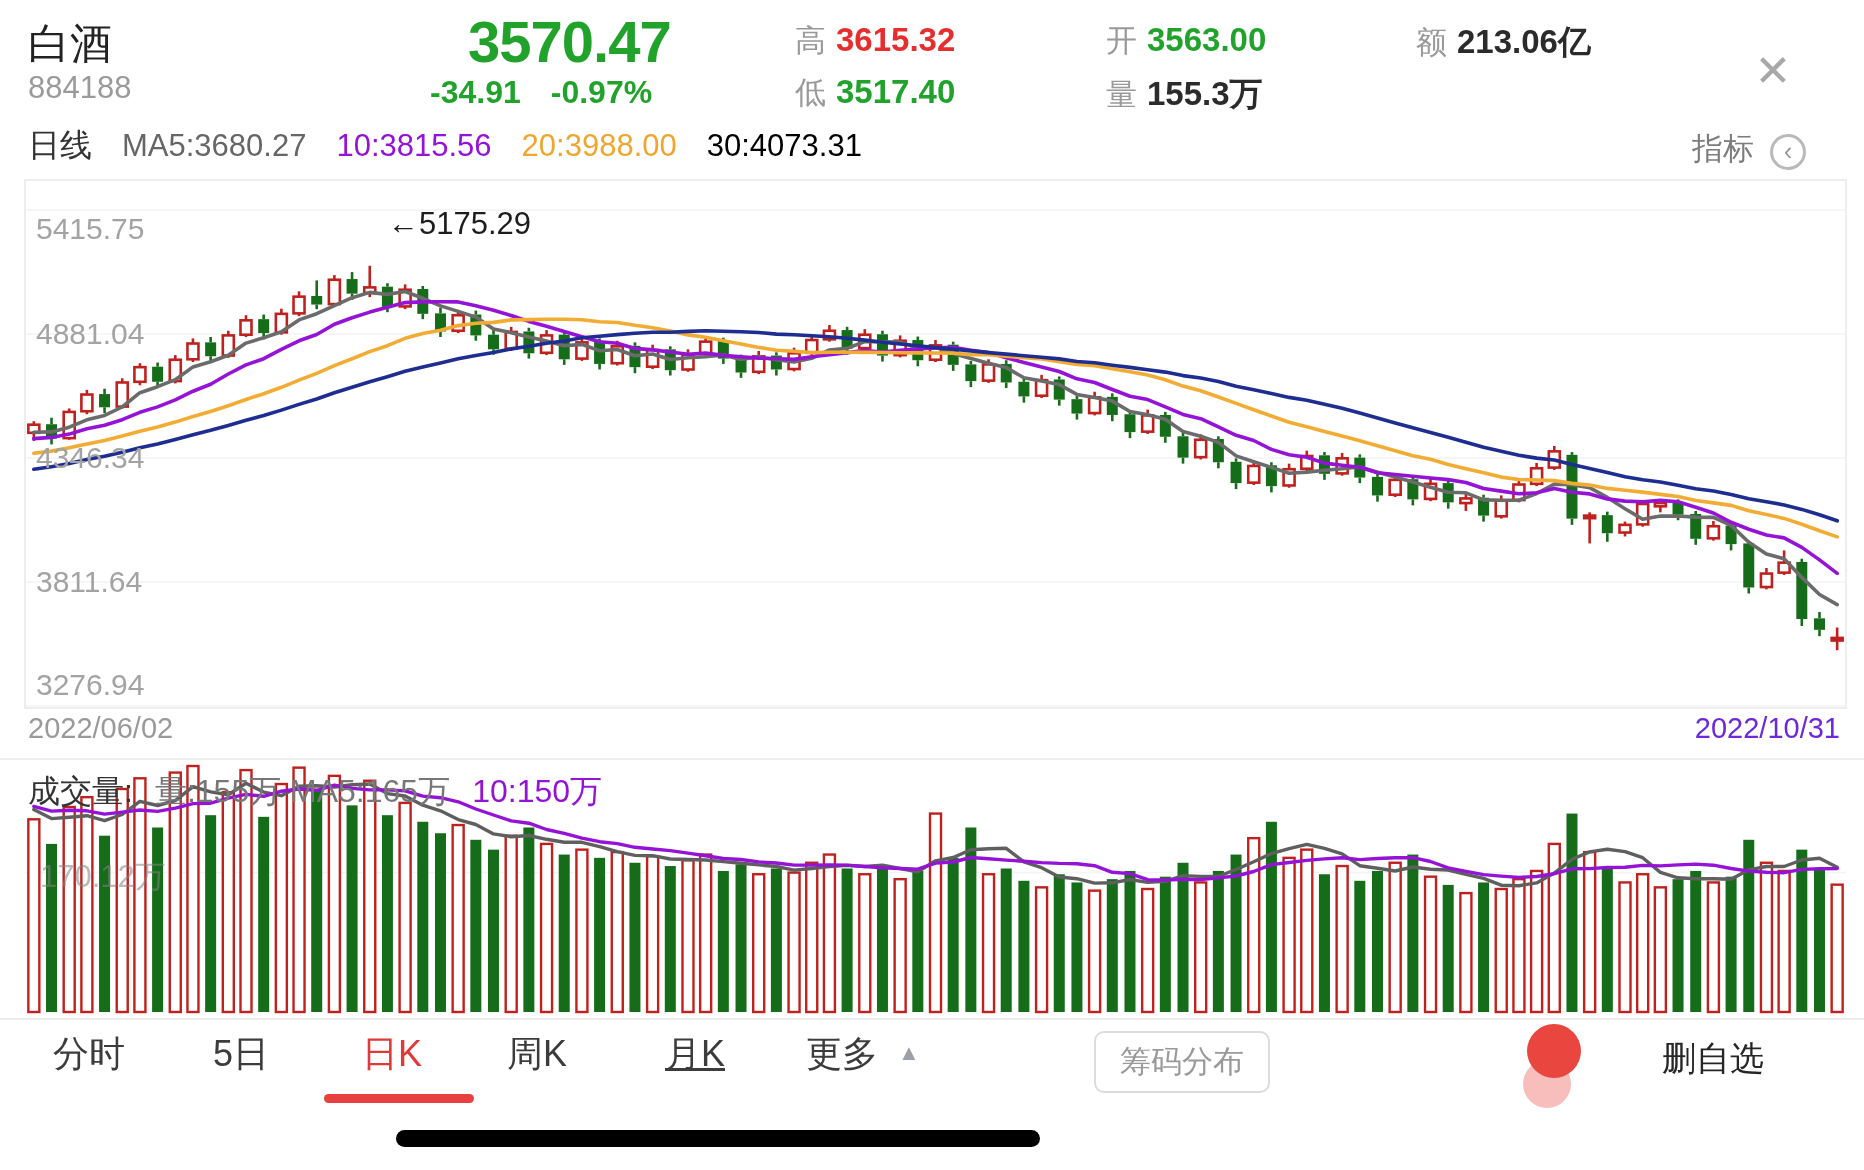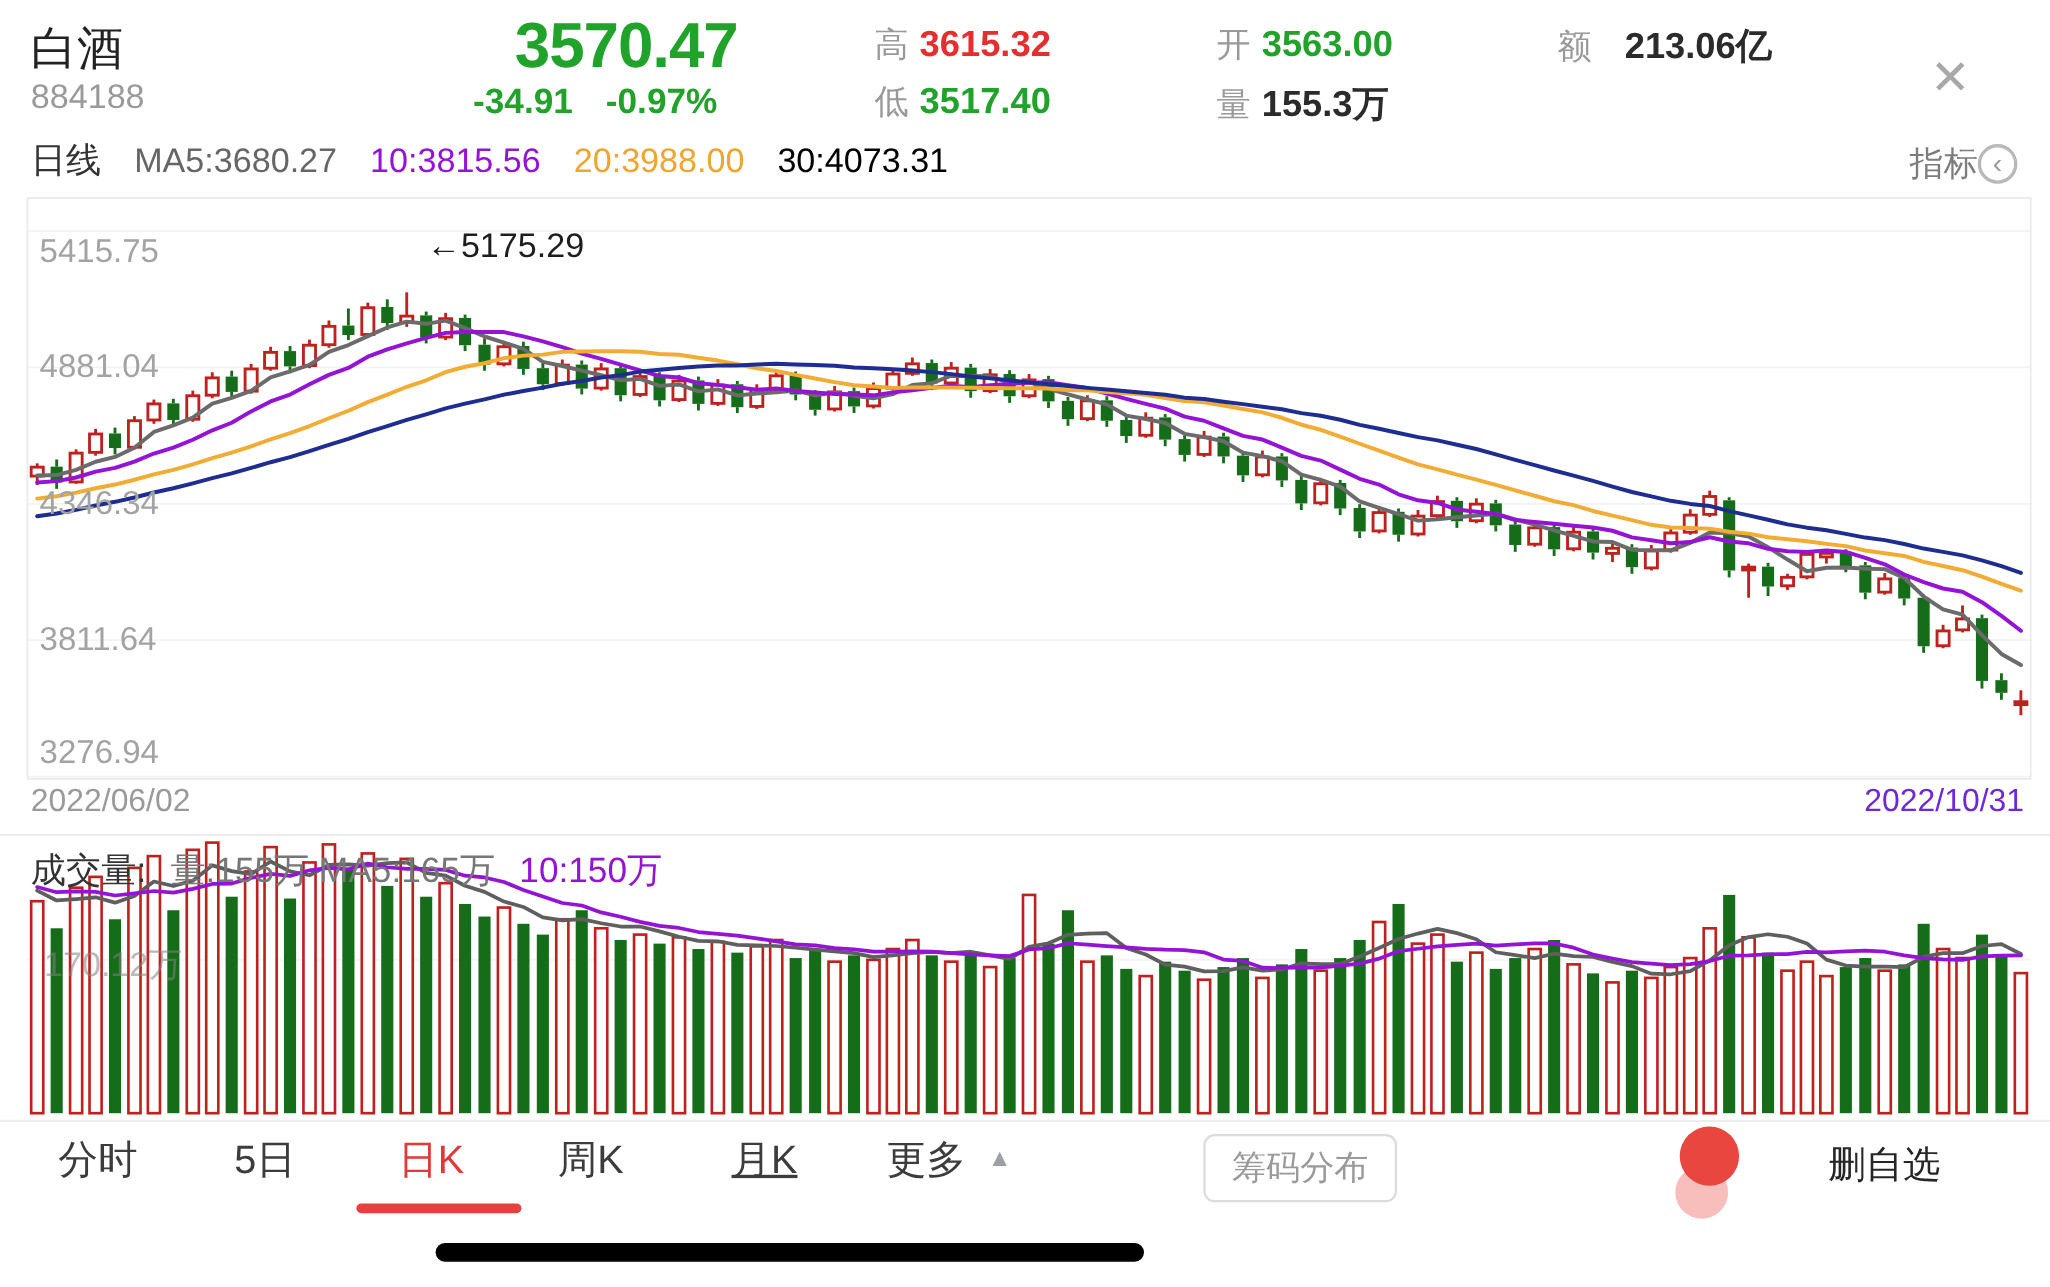--- a/index.html
+++ b/index.html
@@ -8,28 +8,28 @@
   .abs{position:absolute;}
   
   .stk-name{left:28px;top:16px;font-size:42px;font-weight:500;color:#222;}
   .stk-code{left:28px;top:70px;font-size:31px;color:#9a9a9a;}
   .big-price{left:428px;top:8px;font-size:58px;font-weight:700;letter-spacing:-1px;margin-left:40px;}
   .chg-row{left:430px;top:74px;font-size:32px;font-weight:600;display:flex;gap:30px;}
   .pair-col{display:flex;flex-direction:column;gap:10px;}
   .pair{display:flex;align-items:baseline;gap:10px;font-size:33px;}
   .pair .lbl{color:#999;font-size:31px;}
   .pair .val{font-weight:700;}
-  .amt .val{color:#2b2b2b;margin-left:20px;}
+  .amt .val{color:#2b2b2b;}
   .close-x{left:1745px;top:42px;width:56px;height:56px;display:flex;align-items:center;justify-content:center;
            font-size:44px;color:#a8a8a8;font-weight:300;cursor:pointer;}
   
   .ind-row{left:28px;top:124px;display:flex;align-items:baseline;gap:30px;font-size:31px;}
   .ind-period{color:#333;font-size:32px;}
   .ma5{color:#666;} .ma10{color:#9513d6;} .ma20{color:#f0a52d;} .ma30{color:#000000;}
-  .ind-right{left:1736px;top:128px;display:flex;align-items:center;color:#7d7d7d;font-size:31px;}
+  .ind-right{left:1692px;top:128px;display:flex;align-items:flex-end;gap:16px;color:#7d7d7d;font-size:31px;}
   .ind-circle{width:36px;height:36px;border:3px solid #b9b9b9;border-radius:50%;display:flex;
               align-items:center;justify-content:center;color:#9a9a9a;font-size:26px;line-height:1;padding-bottom:2px;box-sizing:border-box;}
   
   .ytick{left:36px;font-size:30px;color:#a3a3a3;}
   .peak-ann{left:388px;top:206px;font-size:31px;color:#1d1d1d;text-align:center;}
   .low-ann{left:1560px;top:658px;width:268px;text-align:right;font-size:32px;font-weight:700;color:#111;}
   .date-l{left:28px;top:712px;font-size:29px;color:#9a9a9a;}
   .date-r{left:1556px;top:712px;width:284px;text-align:right;font-size:29px;color:#6d28d9;}
   .vol-head{left:28px;top:770px;display:flex;gap:22px;font-size:32px;z-index:3;}
   .vol-title{color:#333;} .vol-gray{color:#777;} .vol-purple{color:#9513d6;}

